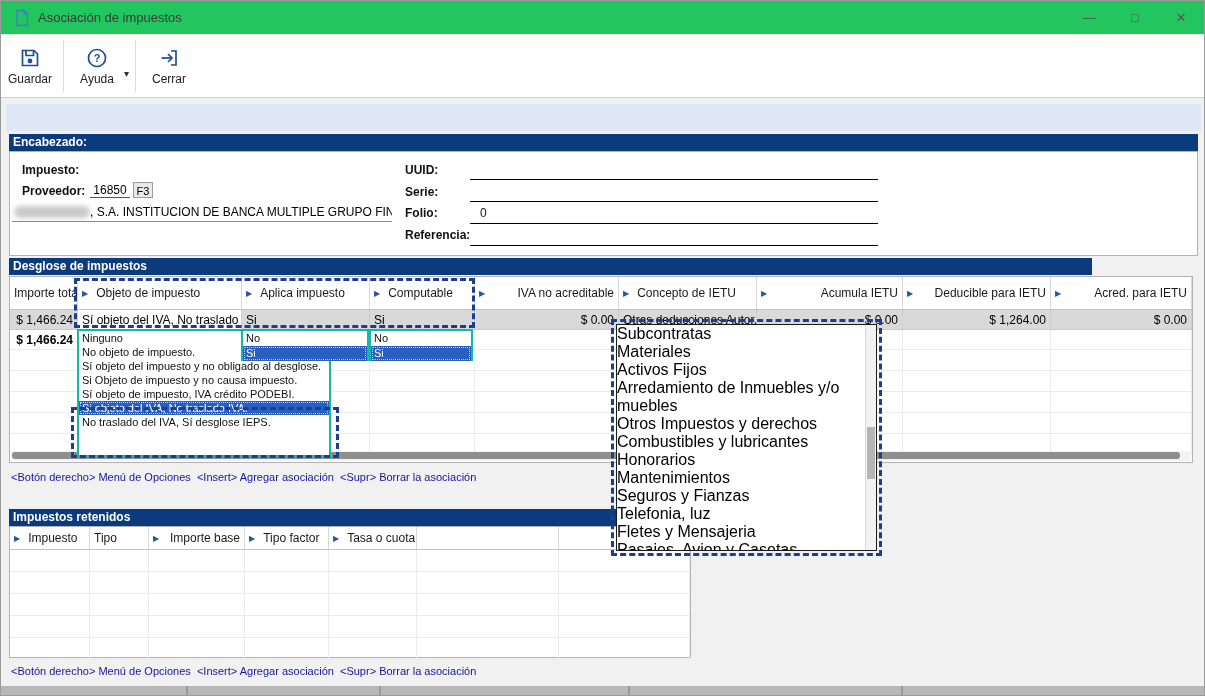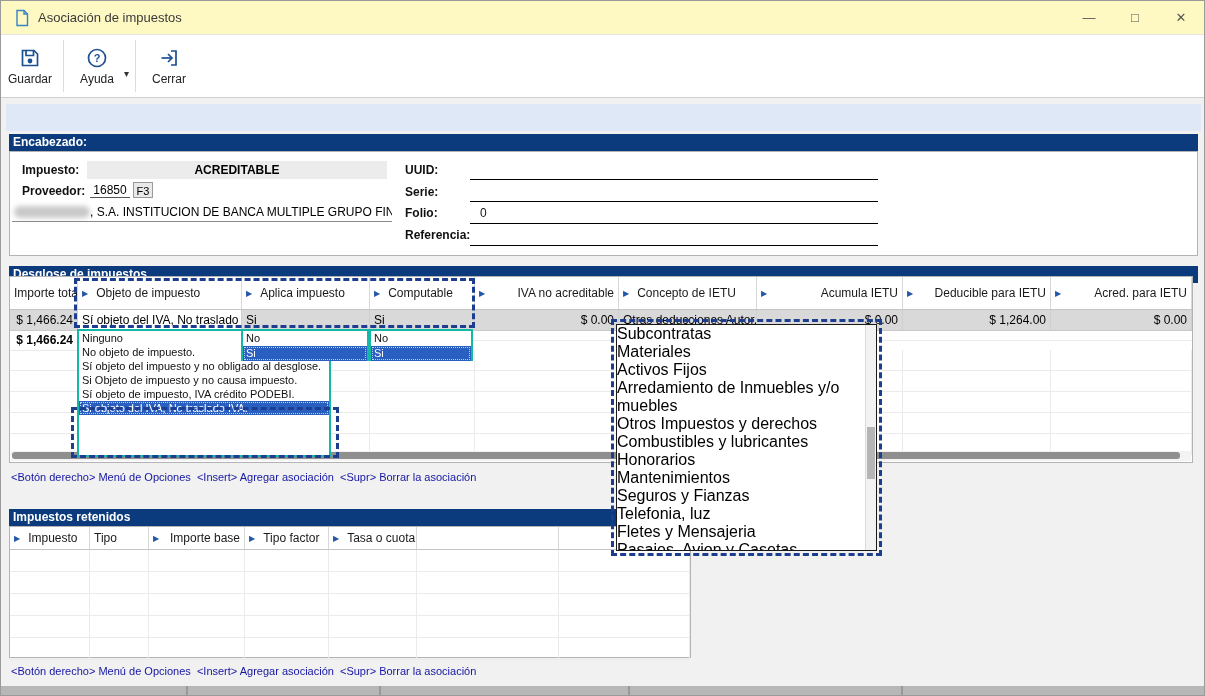--- a/index.html
+++ b/index.html
@@ -1,19 +1,19 @@
 <!DOCTYPE html>
 <html><head>
 <meta charset="utf-8">
 <style>
   html,body{margin:0;padding:0;background:#d7d7d7;font-family:"Liberation Sans",sans-serif;}
   .window{position:relative;width:1205px;height:696px;background:#f1f1f1;border:1px solid #9a9a9a;overflow:hidden;box-sizing:border-box;}
 
   
-  .titlebar{position:absolute;left:0;top:0;width:100%;height:33px;background:#fef9c3;display:flex;align-items:center;}
+  .titlebar{position:absolute;left:0;top:0;width:100%;height:33px;background:#22c55e;display:flex;align-items:center;}
   .titlebar .title{font-size:13px;color:#3a3a3a;margin-left:8px;}
   .doc-ico{margin-left:13px;}
   .win-controls{position:absolute;right:0;top:0;height:33px;display:flex;}
   .wbtn{width:46px;height:33px;display:flex;align-items:center;justify-content:center;font-size:13px;color:#555;cursor:default;}
 
   
   .toolbar{position:absolute;left:0;top:33px;width:100%;height:62px;background:#ffffff;border-top:1px solid #e4e4e4;border-bottom:1px solid #cfcfcf;display:flex;align-items:center;}
   .tbtn{display:flex;flex-direction:column;align-items:center;justify-content:center;min-width:52px;height:56px;margin:0 3px;}
   .tbtn span{font-size:12px;color:#222;margin-top:3px;}
   .tsep{width:1px;height:52px;background:#dcdcdc;margin:0 4px;}
@@ -35,21 +35,21 @@
   .company{position:absolute;left:80px;top:53px;width:302px;font-size:12px;white-space:nowrap;overflow:hidden;}
   .company-uline{position:absolute;left:2px;top:69px;width:380px;border-top:1px solid #8a8a8a;}
 
   
   .thead{display:flex;height:32px;border-bottom:1px solid #c4c4c4;}
   .thead>div{display:flex;align-items:center;font-size:12px;color:#1a1a1a;border-right:1px solid #d8d8d8;box-sizing:border-box;padding:0 4px;overflow:hidden;white-space:nowrap;}
   .arr{color:#2457a7;font-size:8px;margin-right:8px;flex:0 0 auto;}
   .thead .num{justify-content:space-between;}
   .drow,.erow,.rrow{display:flex;}
   .drow>div,.erow>i,.rrow>i{box-sizing:border-box;border-right:1px solid #ebebeb;border-bottom:1px solid #ebebeb;overflow:hidden;white-space:nowrap;font-size:12px;display:block;}
-  .drow{height:20px;align-items:center;}
+  .drow{height:20px;}
   .drow>div{line-height:20px;padding:0 4px;}
   .erow{height:21px;}
   .gray>div{background:#d9d9d9;border-right:1px solid #cfcfcf;border-bottom:1px solid #c9c9c9;}
   .gray .whitecell{background:#fff;}
   .r{text-align:right;}
   .b{font-weight:bold;}
 
   .dcols>:nth-child(1){width:68px}.dcols>:nth-child(2){width:164px}.dcols>:nth-child(3){width:128px}
   .dcols>:nth-child(4){width:105px}.dcols>:nth-child(5){width:144px}.dcols>:nth-child(6){width:138px}
   .dcols>:nth-child(7){width:146px}.dcols>:nth-child(8){width:148px}.dcols>:nth-child(9){width:141px}
@@ -124,21 +124,20 @@
       </svg>
       <span>Cerrar</span>
     </div>
   </div>
 
   <div class="band"></div>
 
   <div class="secbar" style="top:133px;width:1189px;">Encabezado:</div>
   <div class="panel" style="top:150px;width:1189px;height:105px;">
     <span class="lbl" style="left:12px;top:11px;">Impuesto:</span>
-    <div class="impuesto-box">ACREDITABLE</div>
     <span class="lbl" style="left:12px;top:32px;">Proveedor:</span>
     <div class="prov-val">16850</div>
     <div class="f3-box">F3</div>
     <div class="blurblob"></div>
     <div class="company">, S.A. INSTITUCION DE BANCA MULTIPLE GRUPO FINANCIERO</div>
     <div class="company-uline"></div>
 
     <span class="lbl" style="left:395px;top:11px;">UUID:</span>
     <span class="lbl" style="left:395px;top:33px;">Serie:</span>
     <span class="lbl" style="left:395px;top:54px;">Folio:</span>
@@ -146,21 +145,21 @@
     <span class="val" style="left:470px;top:54px;">0</span>
     <span class="val" style="left:470px;top:11px;"></span>
     <span class="val" style="left:470px;top:33px;"></span>
     <span class="val" style="left:470px;top:76px;"></span>
     <div class="uline" style="left:460px;top:27px;width:408px;"></div>
     <div class="uline" style="left:460px;top:49px;width:408px;"></div>
     <div class="uline" style="left:460px;top:71px;width:408px;"></div>
     <div class="uline" style="left:460px;top:93px;width:408px;"></div>
   </div>
 
-  <div class="secbar" style="top:265px;width:1189px;">Desglose de impuestos</div>
+  <div class="secbar" style="top:257px;width:1083px;">Desglose de impuestos</div>
   <div class="panel" style="top:275px;width:1184px;height:187px;">
     <div class="thead dcols">
       <div>
           <span>Importe total</span>
         </div>
       <div>
           <span class="arr">▶</span>
           <span>Objeto de impuesto</span>
         </div>
       <div>
@@ -350,20 +349,21 @@
 
   <div class="dashbox" style="left:73px;top:277px;width:401px;height:50px;z-index:5;"></div>
 
   <div class="ddlist" style="left:76px;top:328px;width:254px;height:128px;">
     <div class="opt">Ninguno</div>
     <div class="opt">No objeto de impuesto.</div>
     <div class="opt">Sí objeto del impuesto y no obligado al desglose.</div>
     <div class="opt">Si Objeto de impuesto y no causa impuesto.</div>
     <div class="opt">Sí objeto de impuesto, IVA crédito PODEBI.</div>
     <div class="opt sel">Si objeto del IVA, No traslado IVA.</div>
+    <div class="opt">No traslado del IVA, Sí desglose IEPS.</div>
   </div>
   <div class="dashbox" style="left:70px;top:406px;width:268px;height:51px;z-index:7;"></div>
 
   <div class="ddlist" style="left:240px;top:328px;width:128px;height:32px;">
     <div class="opt opt15">No</div>
     <div class="opt opt15 sel">Si</div>
   </div>
   <div class="ddlist" style="left:368px;top:328px;width:104px;height:32px;">
     <div class="opt opt15">No</div>
     <div class="opt opt15 sel">Si</div>

